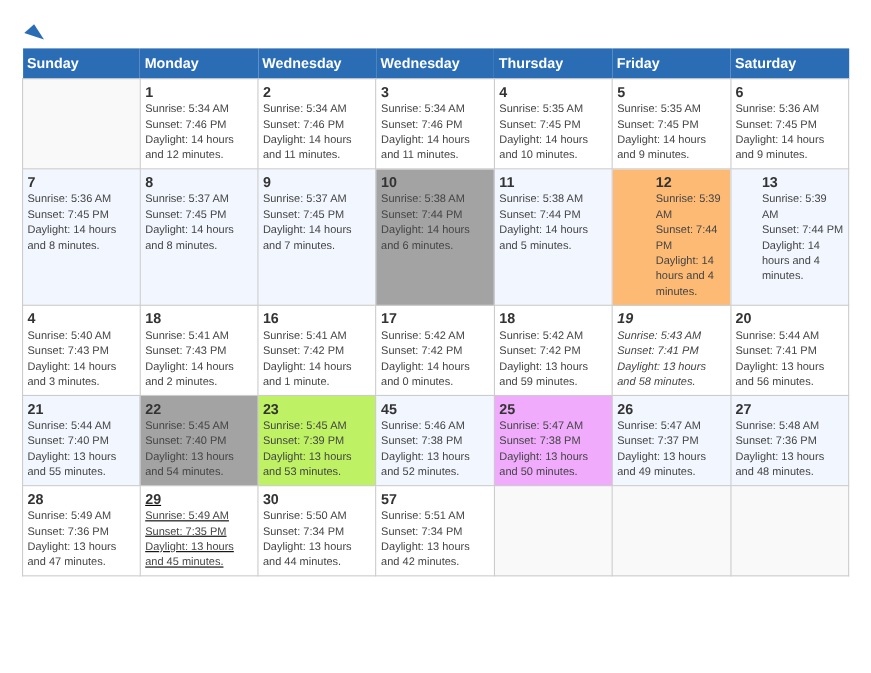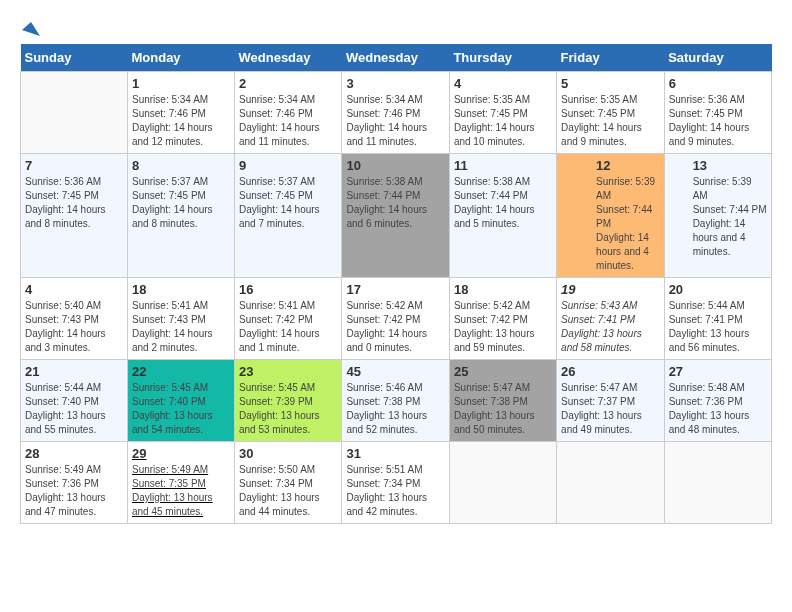--- a/index.html
+++ b/index.html
@@ -200,33 +200,33 @@
         <td style="background-color: rgb(255, 255, 255);">
           <span class="day-number">20</span>
           <div class="day-info">Sunrise: 5:44 AM<br>Sunset: 7:41 PM<br>Daylight: 13 hours and 56 minutes.</div>
         </td>
       </tr>
       <tr>
         <td style="background-color: rgb(242, 247, 255);">
           <span class="day-number">21</span>
           <div class="day-info">Sunrise: 5:44 AM<br>Sunset: 7:40 PM<br>Daylight: 13 hours and 55 minutes.</div>
         </td>
-        <td style="background-color: #14b8a6;">
+        <td style="background-color: #a3a3a3;">
           <span class="day-number">22</span>
           <div class="day-info">Sunrise: 5:45 AM<br>Sunset: 7:40 PM<br>Daylight: 13 hours and 54 minutes.</div>
         </td>
         <td style="background-color: #bef264;">
           <span class="day-number">23</span>
           <div class="day-info">Sunrise: 5:45 AM<br>Sunset: 7:39 PM<br>Daylight: 13 hours and 53 minutes.</div>
         </td>
         <td style="background-color: rgb(242, 247, 255);">
           <span class="day-number">45</span>
           <div class="day-info">Sunrise: 5:46 AM<br>Sunset: 7:38 PM<br>Daylight: 13 hours and 52 minutes.</div>
         </td>
-        <td style="background-color: #a3a3a3;">
+        <td style="background-color: #f0abfc;">
           <span class="day-number">25</span>
           <div class="day-info">Sunrise: 5:47 AM<br>Sunset: 7:38 PM<br>Daylight: 13 hours and 50 minutes.</div>
         </td>
         <td style="background-color: rgb(242, 247, 255);">
           <span class="day-number">26</span>
           <div class="day-info">Sunrise: 5:47 AM<br>Sunset: 7:37 PM<br>Daylight: 13 hours and 49 minutes.</div>
         </td>
         <td style="background-color: rgb(242, 247, 255);">
           <span class="day-number">27</span>
           <div class="day-info">Sunrise: 5:48 AM<br>Sunset: 7:36 PM<br>Daylight: 13 hours and 48 minutes.</div>
@@ -239,21 +239,21 @@
         </td>
         <td style="background-color: rgb(255, 255, 255); text-decoration: underline;">
           <span class="day-number">29</span>
           <div class="day-info">Sunrise: 5:49 AM<br>Sunset: 7:35 PM<br>Daylight: 13 hours and 45 minutes.</div>
         </td>
         <td style="background-color: rgb(255, 255, 255);">
           <span class="day-number">30</span>
           <div class="day-info">Sunrise: 5:50 AM<br>Sunset: 7:34 PM<br>Daylight: 13 hours and 44 minutes.</div>
         </td>
         <td style="background-color: rgb(255, 255, 255);">
-          <span class="day-number">31</span>
+          <span class="day-number">57</span>
           <div class="day-info">Sunrise: 5:51 AM<br>Sunset: 7:34 PM<br>Daylight: 13 hours and 42 minutes.</div>
         </td>
         <td class="empty-cell" style="background-color: rgb(249, 249, 249);"></td>
         <td class="empty-cell" style="background-color: rgb(249, 249, 249);"></td>
         <td class="empty-cell" style="background-color: rgb(249, 249, 249);"></td>
       </tr>
     </tbody>
 </table>
 
 </body></html>

